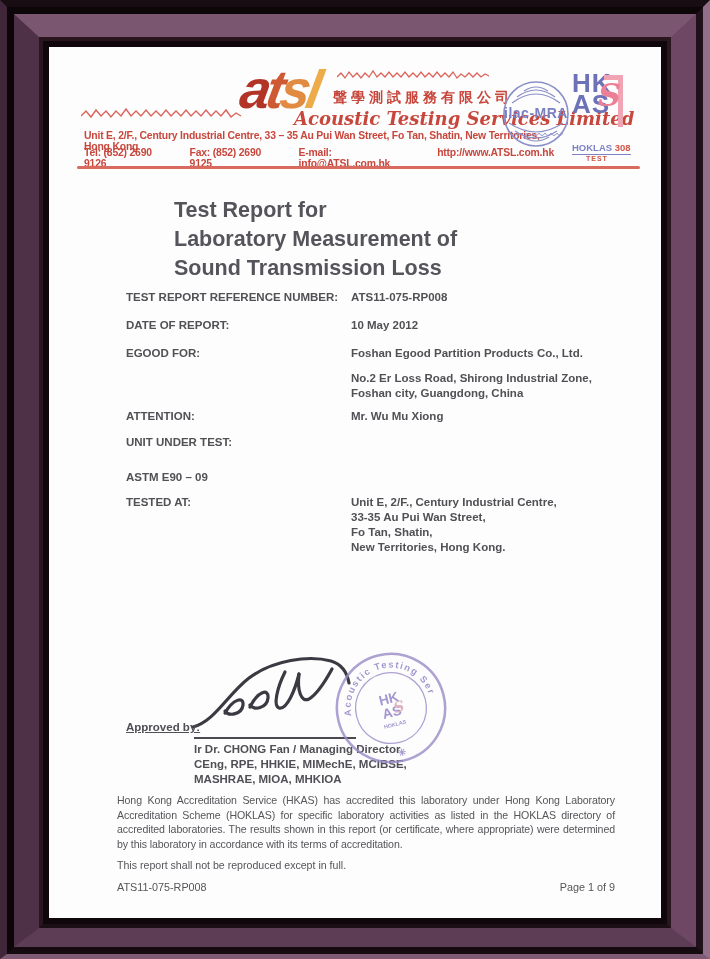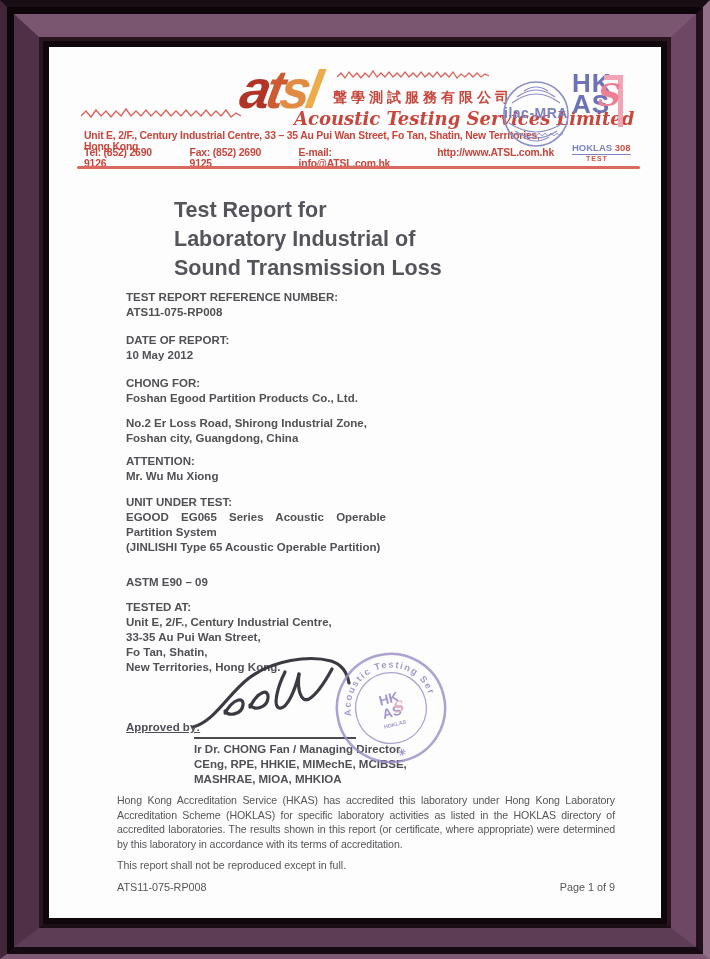--- a/index.html
+++ b/index.html
@@ -40,21 +40,21 @@
     display:inline-block;padding-bottom:1px;letter-spacing:0;}
   .hoklas .num{color:#d05548;}
   .hkas-test{font-size:7px;color:#d05548;font-weight:bold;margin-left:14px;letter-spacing:1px;}
 
   
   .title{position:absolute;left:77px;top:149px;font-size:21.5px;font-weight:bold;line-height:29px;color:#55545b;margin-left:48px;}
 
   
   .fields{position:absolute;left:77px;top:243px;width:500px;font-size:11.5px;font-weight:bold;
     color:#505055;line-height:15px;}
-  .frow{display:flex;flex-direction:column;}
+  .frow{display:flex;}
   .f-label{width:225px;flex:none;}
   .f-value{width:260px;flex:none;}
   .just{text-align:justify;}
   .addr-gap{height:10px;}
 
   
   .approval{position:absolute;left:0;top:598px;width:610px;height:190px;font-size:11.5px;font-weight:bold;color:#4f4f55;}
   .approved-label{position:absolute;left:77px;top:76px;text-decoration:underline;}
   .sig-svg{position:absolute;left:138px;top:2px;}
   .sig-line{position:absolute;left:145px;top:92px;width:162px;border-top:2px solid #4a4a50;}
@@ -116,57 +116,53 @@
           <div>AS</div>
           <span class="hkas-bar"></span>
           <span class="hkas-s">S</span>
         </div>
         <div class="hoklas"><span>HOKLAS </span><span class="num">308</span></div>
         <div class="hkas-test">TEST</div>
       </div>
 
       <div class="title">
         <div>Test Report for</div>
-        <div>Laboratory Industrial of</div>
+        <div>Laboratory Measurement of</div>
         <div>Sound Transmission Loss</div>
       </div>
 
       <div class="fields">
 
         <div class="frow" style="margin-bottom:13px;">
           <div class="f-label">TEST REPORT REFERENCE NUMBER:</div>
           <div class="f-value">ATS11-075-RP008</div>
         </div>
 
         <div class="frow" style="margin-bottom:13px;">
           <div class="f-label">DATE OF REPORT:</div>
           <div class="f-value">10 May 2012</div>
         </div>
 
         <div class="frow" style="margin-bottom:8px;">
-          <div class="f-label">CHONG FOR:</div>
+          <div class="f-label">EGOOD FOR:</div>
           <div class="f-value">
             <div style="white-space:nowrap;">Foshan Egood Partition Products Co., Ltd.</div>
             <div class="addr-gap"></div>
             <div>No.2 Er Loss Road, Shirong Industrial Zone,</div>
             <div>Foshan city, Guangdong, China</div>
           </div>
         </div>
 
         <div class="frow" style="margin-bottom:11px;">
           <div class="f-label">ATTENTION:</div>
           <div class="f-value">Mr. Wu Mu Xiong</div>
         </div>
 
         <div class="frow" style="margin-bottom:20px;">
           <div class="f-label">UNIT UNDER TEST:</div>
-          <div class="f-value">
-            <div class="just">EGOOD EG065 Series Acoustic Operable Partition System</div>
-            <div class="just">(JINLISHI Type 65 Acoustic Operable Partition)</div>
-          </div>
         </div>
 
         <div class="frow" style="margin-bottom:10px;">
           <div class="f-value">ASTM E90 – 09</div>
         </div>
 
         <div class="frow">
           <div class="f-label">TESTED AT:</div>
           <div class="f-value">
             <div>Unit E, 2/F., Century Industrial Centre,</div>

